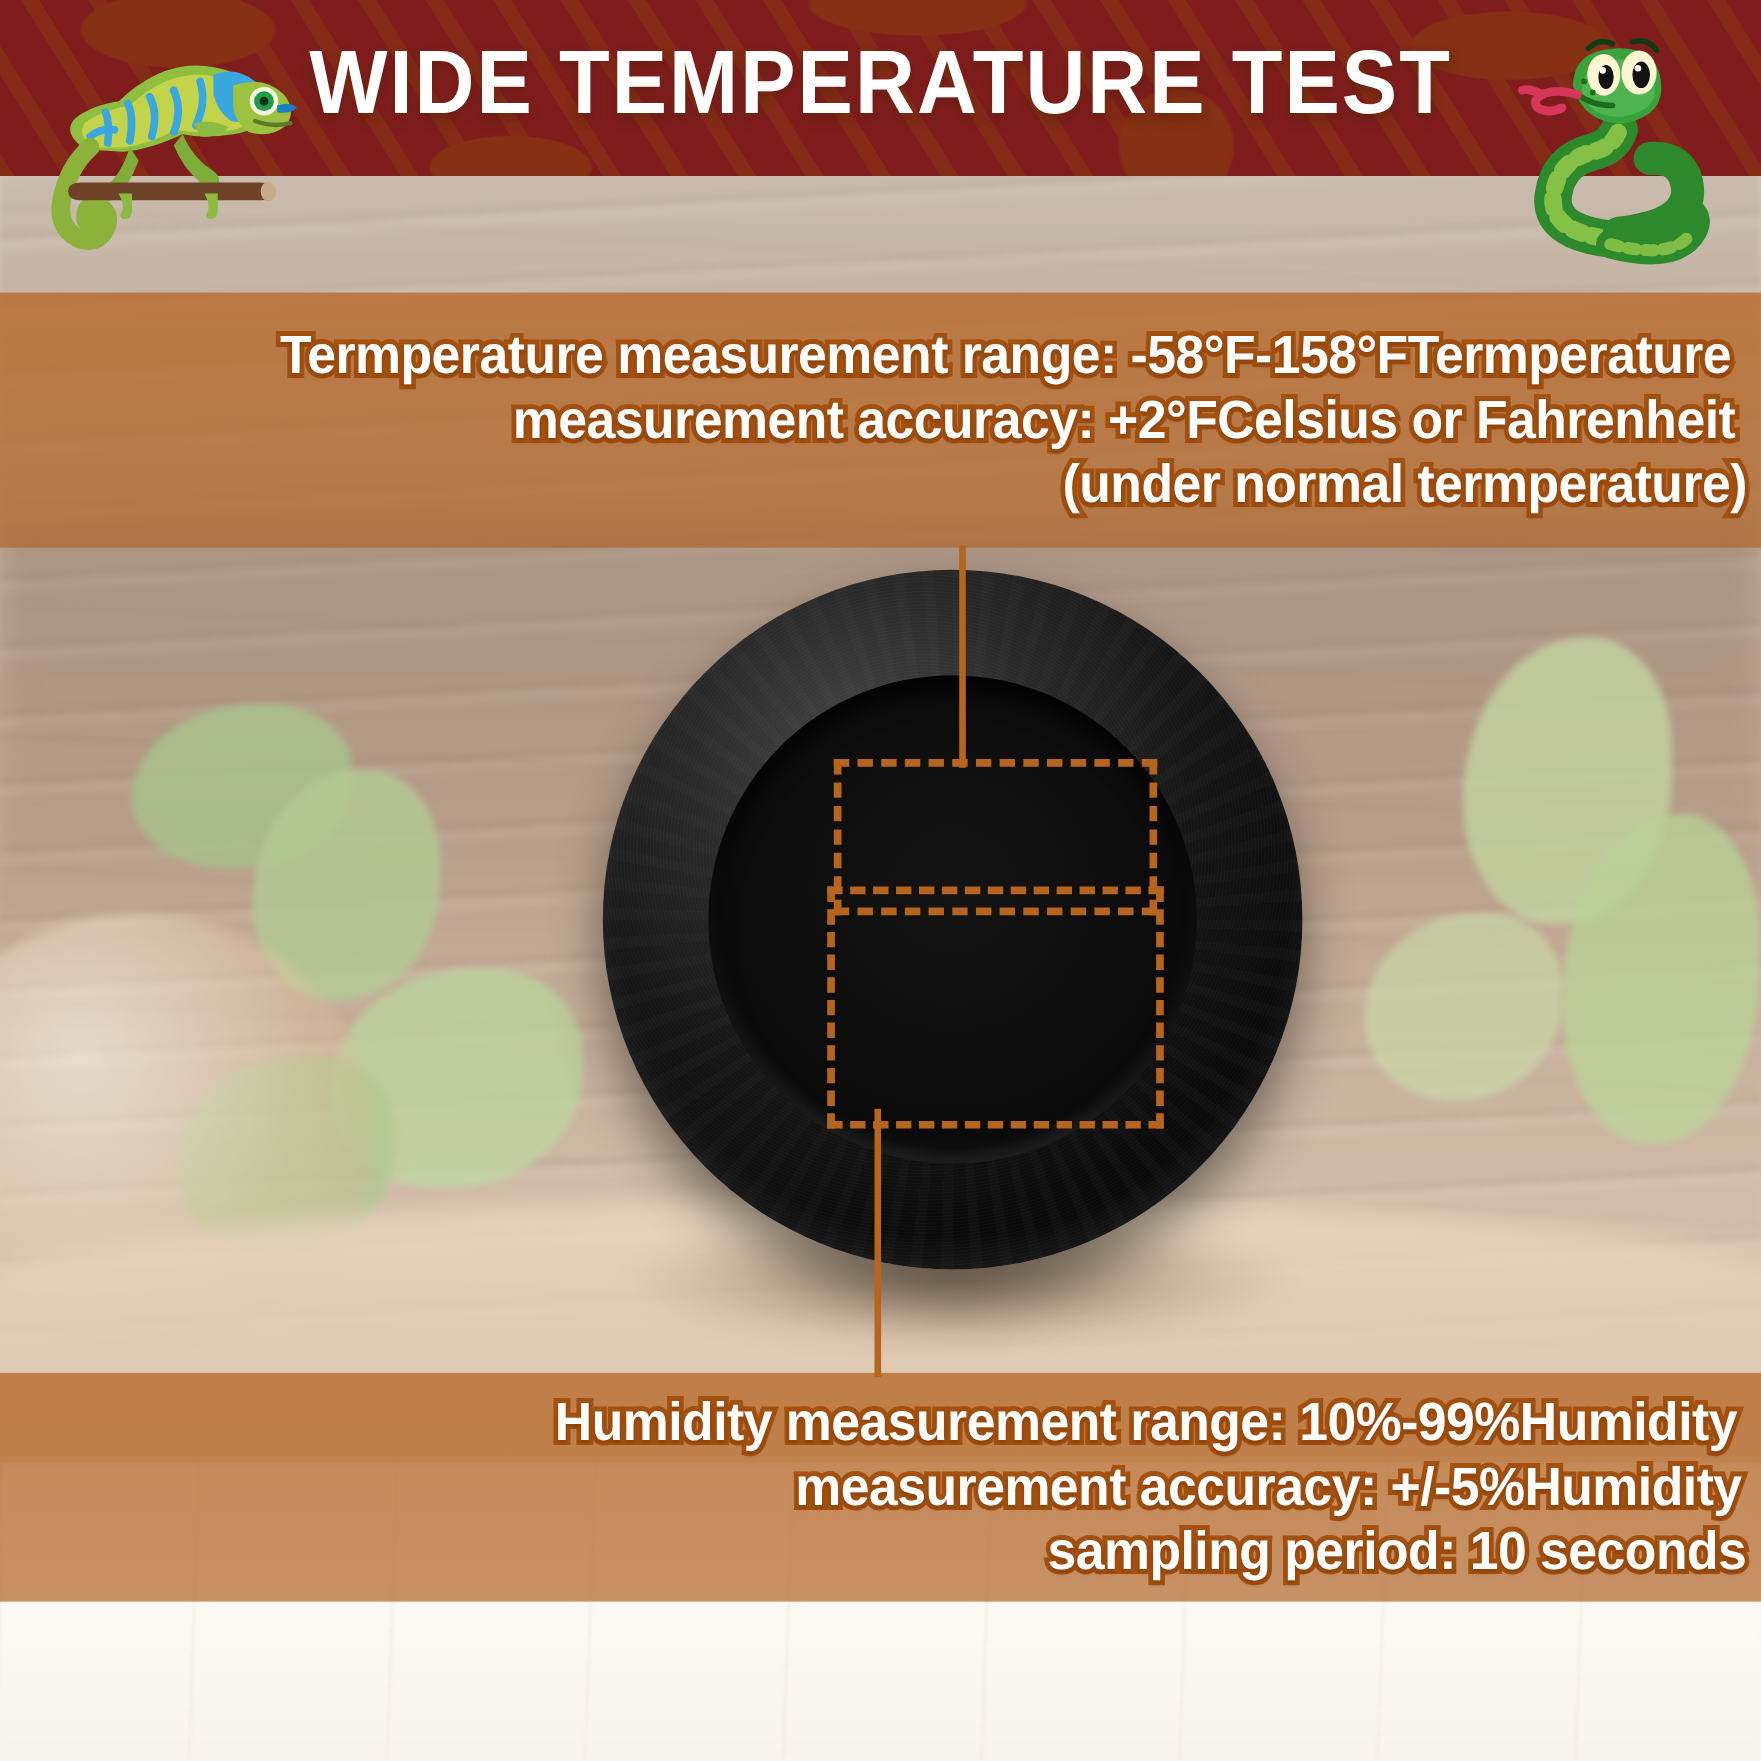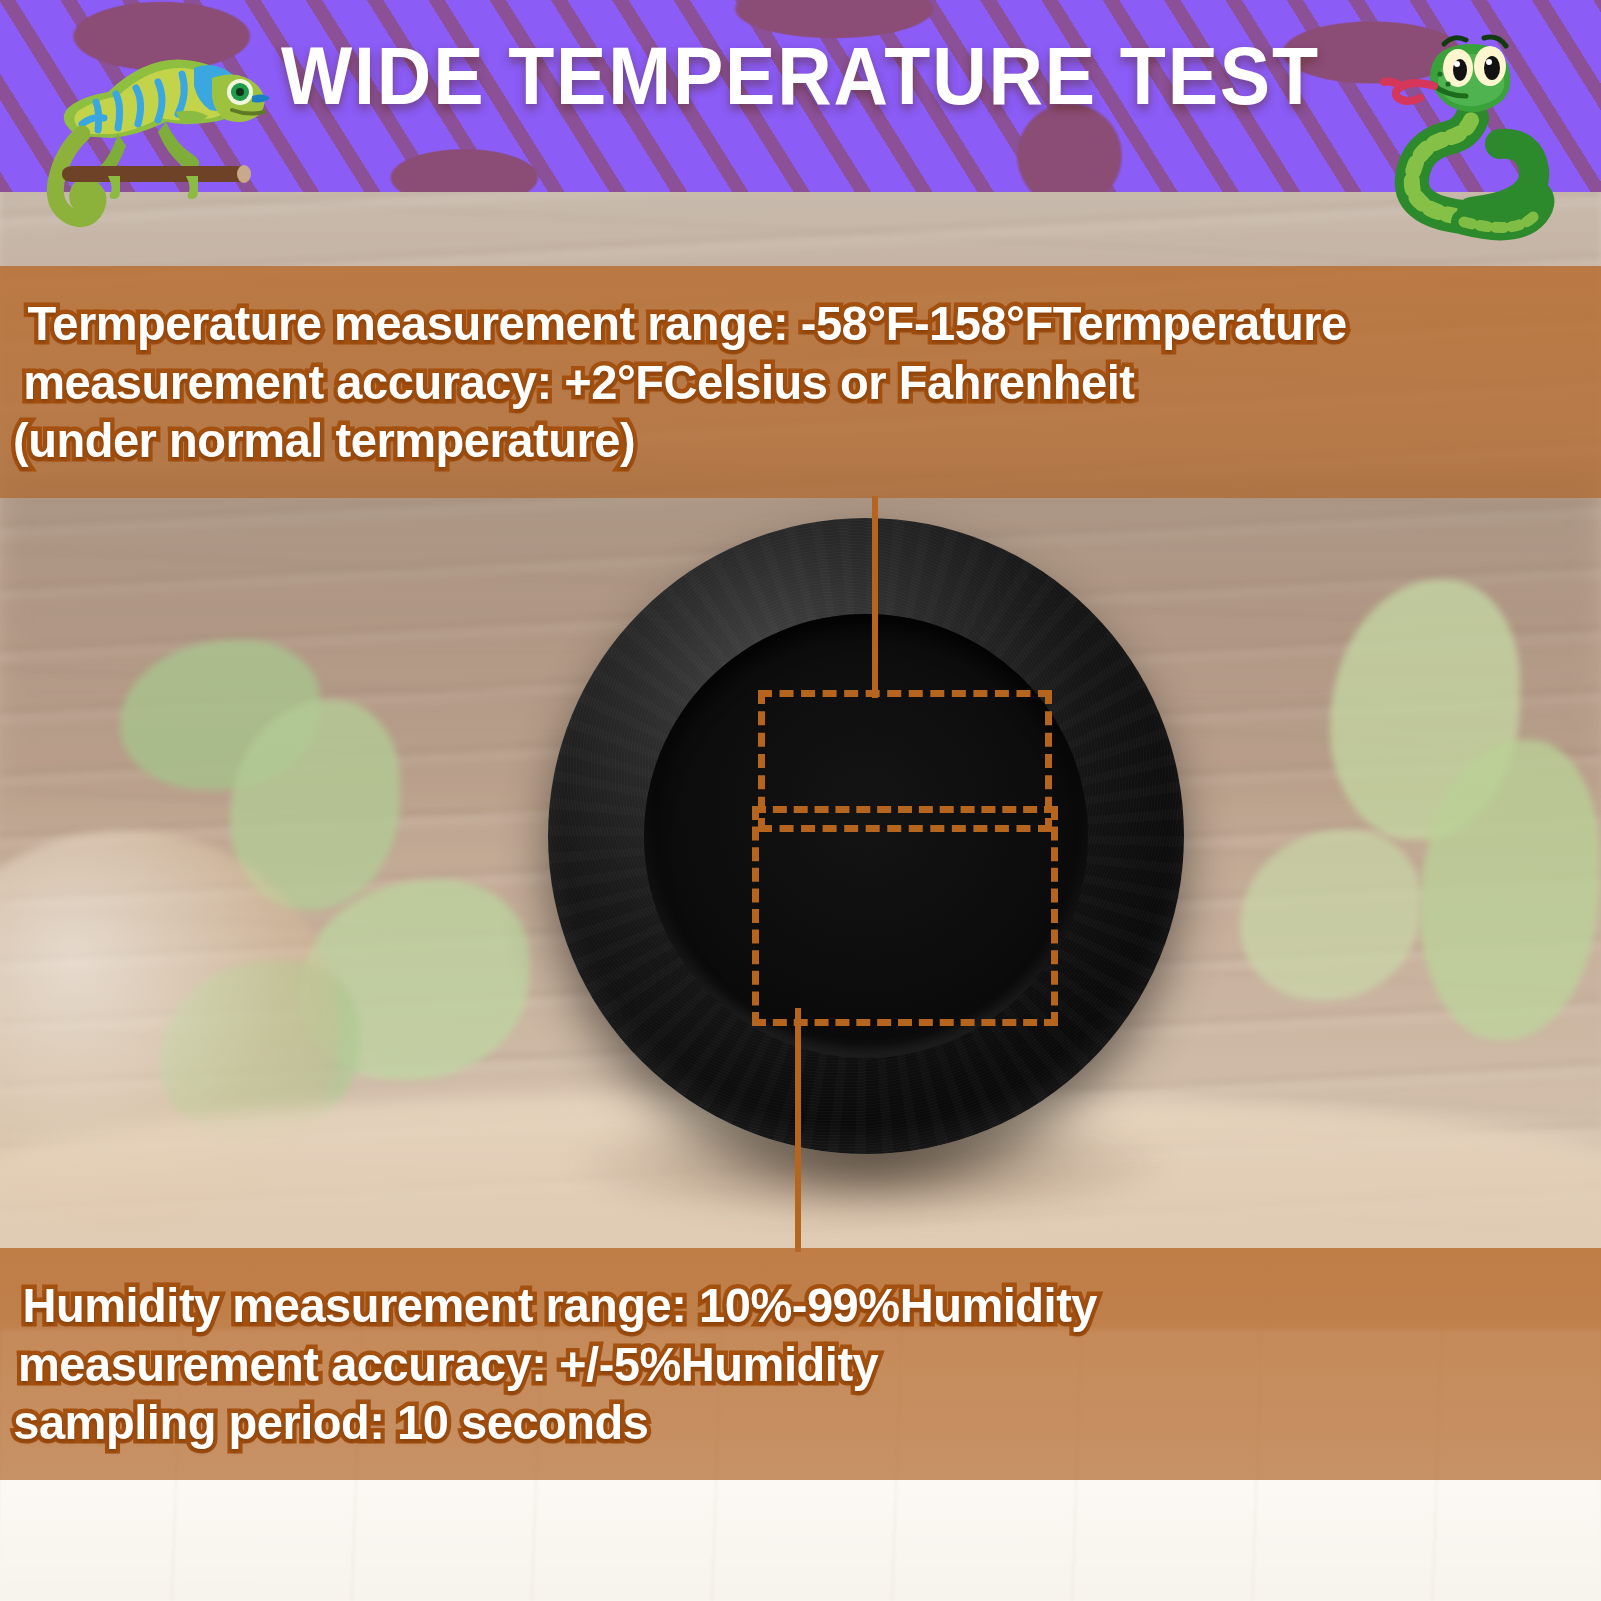--- a/index.html
+++ b/index.html
@@ -55,22 +55,22 @@
   .glass-bowl{
     position:absolute;left:-90px;top:830px;width:430px;height:400px;
     border-radius:50%;
     background:radial-gradient(circle at 38% 32%, rgba(255,250,240,.55), rgba(214,178,128,.35) 55%, rgba(150,110,70,.25));
     filter:blur(5px);
   }
   .haze{position:absolute;inset:0;background:linear-gradient(180deg,rgba(255,255,255,.34),rgba(255,255,255,.22) 50%,rgba(255,255,255,.40));}
 
   
   .header{
-    position:absolute;left:0;top:0;width:1601px;height:192px;
-    background:#8b5cf6;overflow:hidden;text-align:center;
+    position:absolute;left:0;top:0;width:1601px;height:160px;
+    background:#7f1d1d;overflow:hidden;text-align:center;
   }
   .header-pattern{
     position:absolute;inset:-40px;opacity:.55;
     background:
       radial-gradient(ellipse 180px 70px at 12% 28%, #8b3f0e 0 48%, transparent 50%),
       radial-gradient(ellipse 150px 58px at 30% 80%, #8b3f0e 0 48%, transparent 50%),
       radial-gradient(ellipse 210px 62px at 52% 18%, #8b3f0e 0 46%, transparent 48%),
       radial-gradient(ellipse 120px 120px at 66% 72%, #8b3f0e 0 42%, transparent 45%),
       radial-gradient(ellipse 190px 66px at 84% 34%, #8b3f0e 0 46%, transparent 48%),
       repeating-linear-gradient(58deg, rgba(139,63,14,.75) 0px, rgba(139,63,14,.75) 14px,
@@ -88,25 +88,25 @@
   }
 
   
   .chameleon{position:absolute;left:26px;top:16px;width:250px;height:215px;}
   .snake{position:absolute;left:1368px;top:22px;width:215px;height:230px;}
 
   
   .band{
     position:absolute;left:0;width:1601px;
     background:linear-gradient(180deg, rgba(183,104,40,.78), rgba(176,102,42,.70));
-    display:flex;flex-direction:column;align-items:flex-start;justify-content:center;
+    display:flex;flex-direction:column;align-items:flex-end;justify-content:center;
     gap:4px;
   }
   .band-top{top:266px;height:232px;}
-  .band-bottom{top:1248px;height:232px;}
+  .band-bottom{top:1248px;height:208px;}
   .band-line{
     color:#ffffff;
     font-size:49px;font-weight:900;line-height:1.12;
     letter-spacing:-.5px;
     transform:scaleX(.96);
     white-space:nowrap;
     -webkit-text-stroke:9px #a4500f;
     paint-order:stroke fill;
     text-shadow:0 3px 4px rgba(90,40,5,.35);
     font-family:"Liberation Sans", sans-serif;

